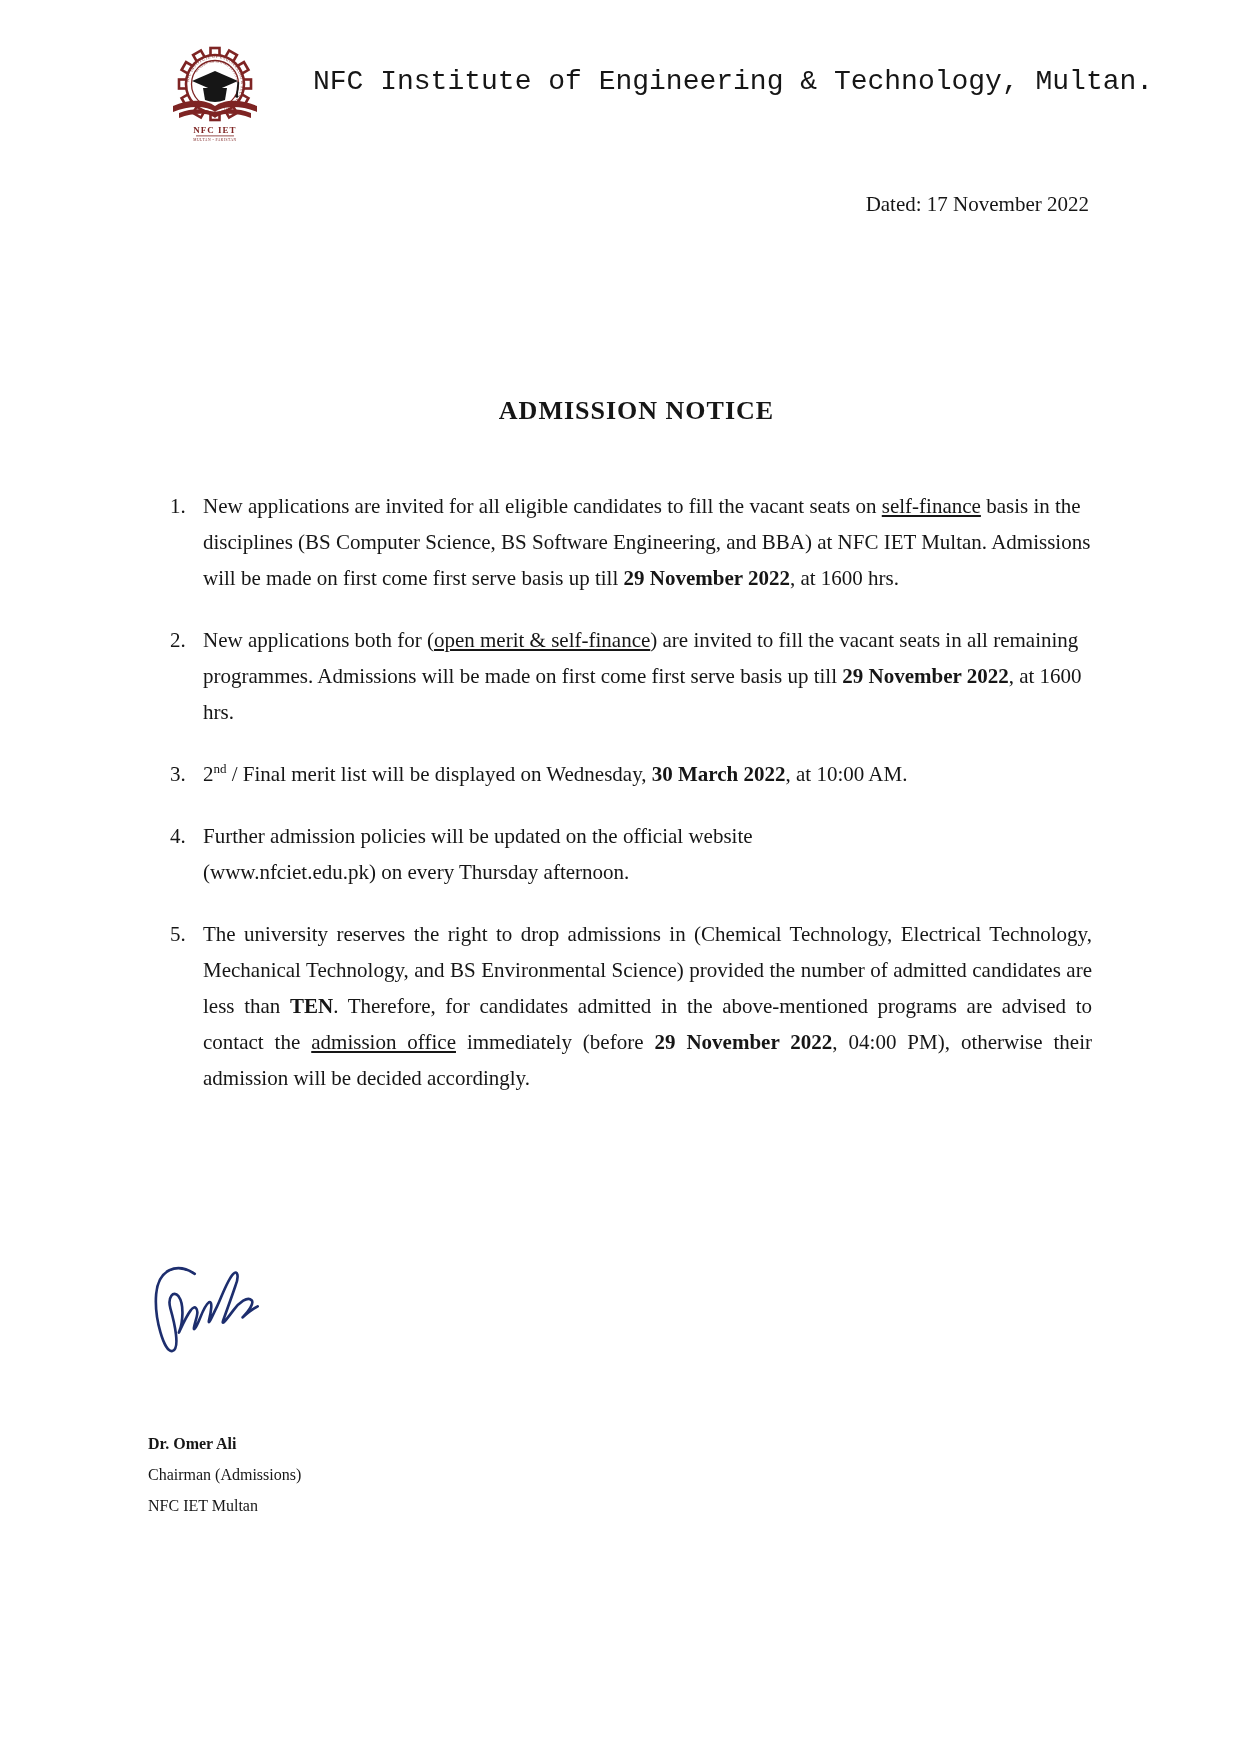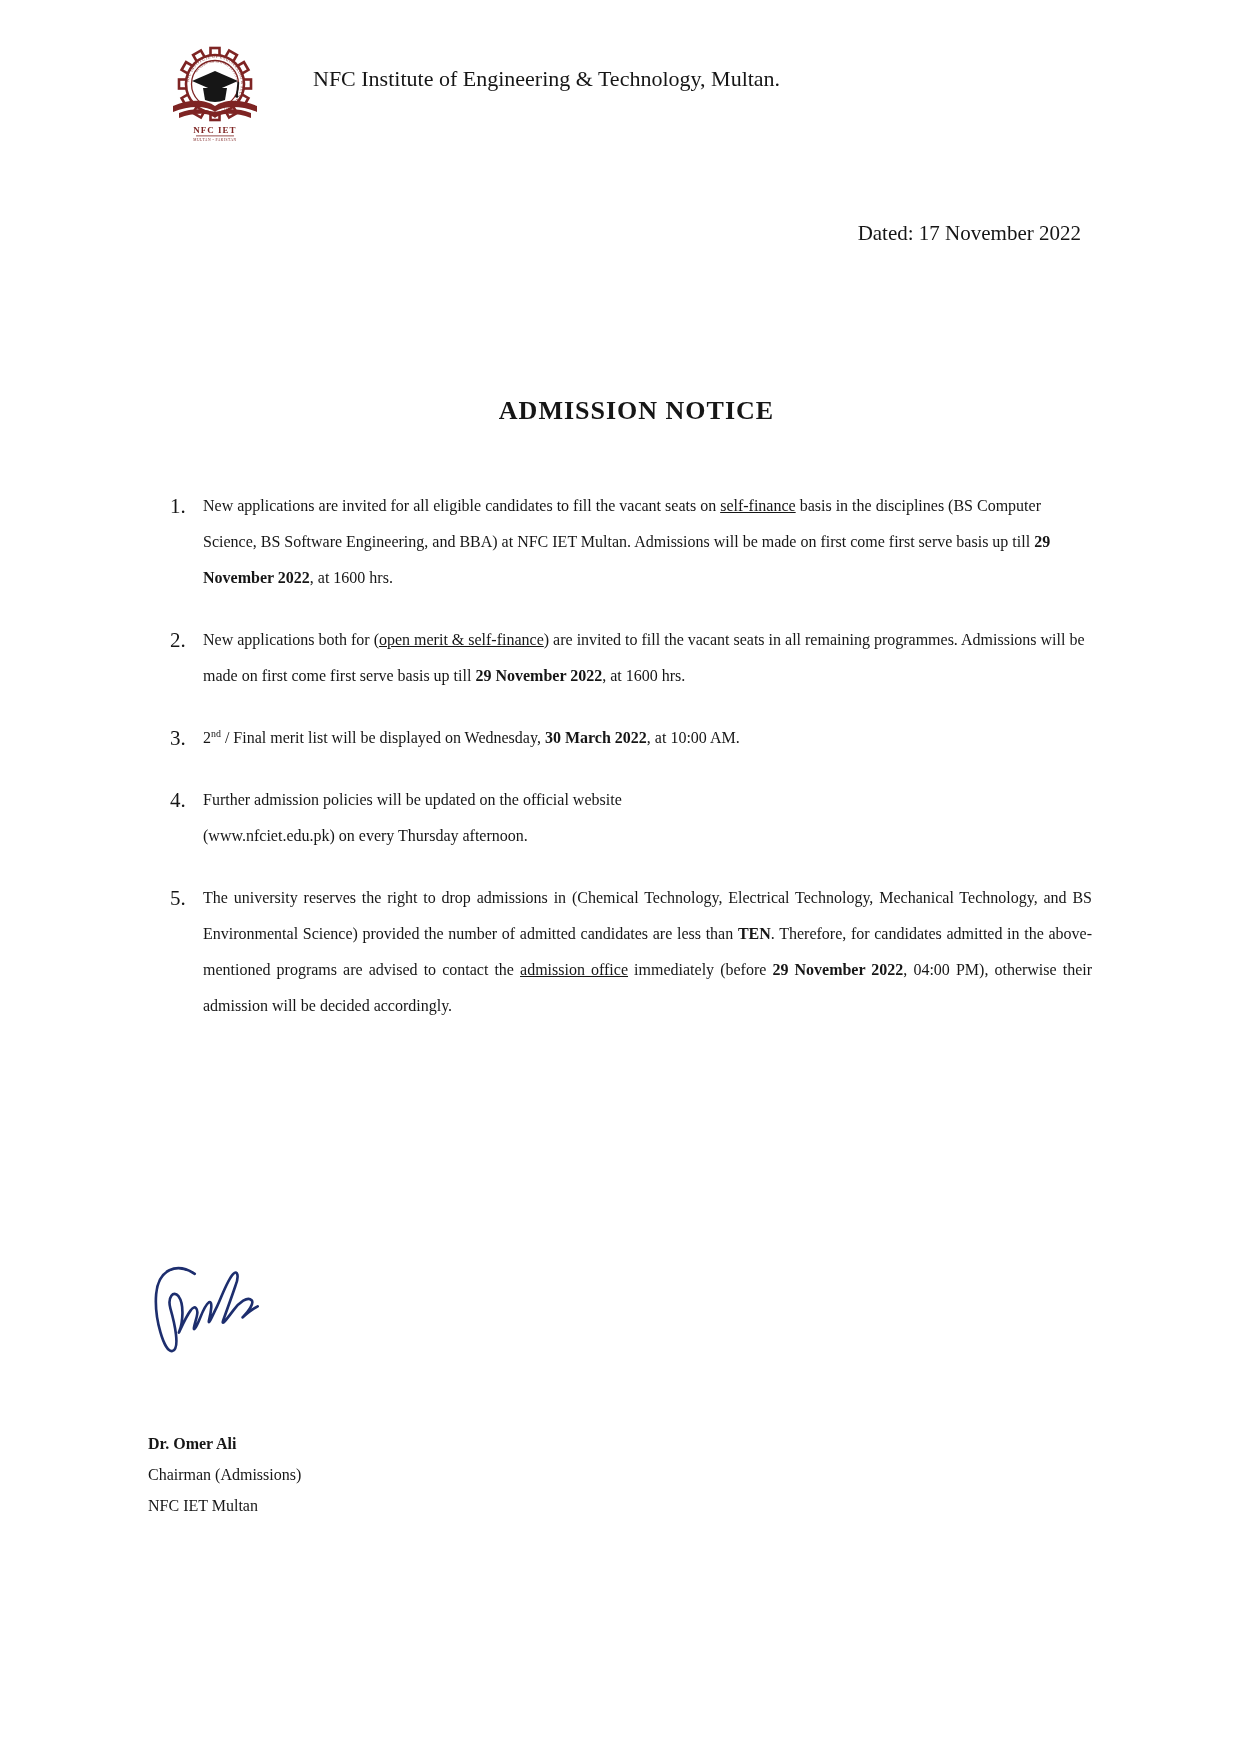--- a/index.html
+++ b/index.html
@@ -16,28 +16,28 @@
     position:absolute;
     left:163px;
     top:44px;
     width:104px;
     height:116px;
   }
   .institute-name{
     position:absolute;
     left:313px;
     top:66px;
-    font-size:22px;
+    font-size:28px;
+    font-family:Liberation Mono, monospace;
   }
   .date-line{
     position:absolute;
     top:192px;
-    right:160px;
+    right:152px;
     font-size:21px;
-    margin-top:29px;
   }
   .title{
     position:absolute;
     top:380px;
     left:0;
     width:100%;
     text-align:center;
     font-size:26px;
     font-weight:bold;
     letter-spacing:1px;
@@ -58,21 +58,21 @@
   }
   .num{
     flex:0 0 33px;
     width:33px;
     font-size:21px;
     line-height:36px;
   }
   .item-text{
     margin:0;
     width:889px;
-    font-size:16px;
+    font-size:21px;
     line-height:36px;
     text-align:left;
   }
   .item-text.justify{text-align:justify;}
   .item-text .b{font-weight:bold;}
   .item-text .u{text-decoration:underline;}
   .item-text sup{font-size:0.62em;line-height:0;}
   .signature{
     position:absolute;
     left:146px;

